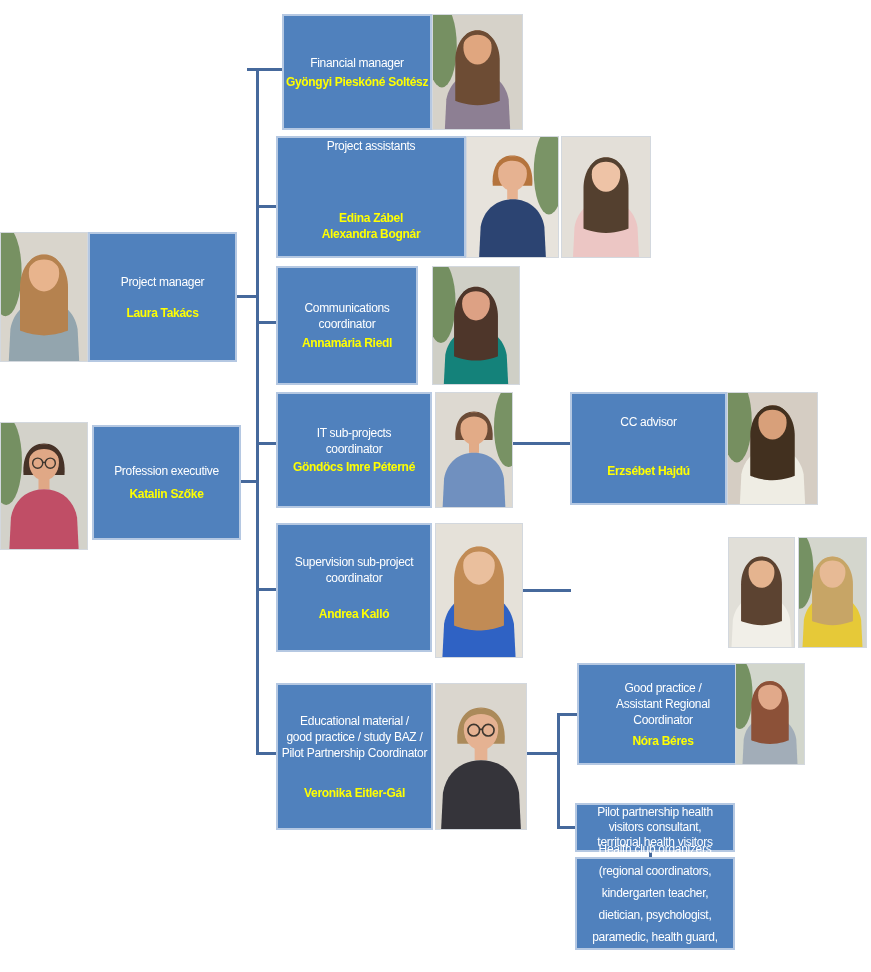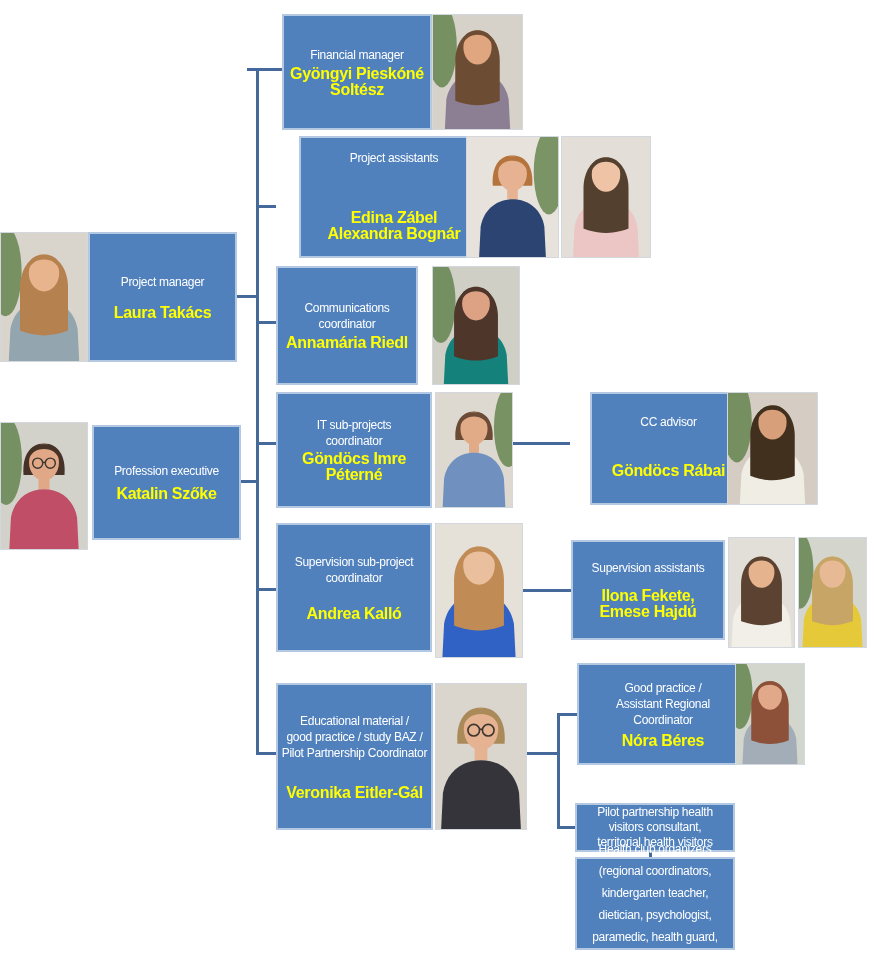--- a/index.html
+++ b/index.html
@@ -12,25 +12,25 @@
     position:absolute;background:var(--box-fill,#5081bd);
     border:2px solid var(--box-border,#b5c8e2);box-sizing:border-box;
     display:flex;flex-direction:column;align-items:center;justify-content:center;
     text-align:center;padding:4px 1px;
   }
   .box-title{
     color:var(--title-color,#ffffff);font-size:12px;line-height:16px;
     letter-spacing:-0.3px;white-space:pre-line;
   }
   .box-name{
-    color:var(--name-color,#ffff00);font-size:16px;line-height:16px;
+    color:var(--name-color,#ffff00);font-size:12px;line-height:16px;
     font-weight:bold;letter-spacing:-0.3px;white-space:pre-line;
   }
-  .box.split{justify-content:space-between;padding:12px 1px 14px;margin-left:23px;}
-  .box.cc{justify-content:space-between;padding:20px 14px 24px;margin-left:20px;}
+  .box.split{justify-content:space-between;padding:0 1px 14px;}
+  .box.cc{justify-content:space-between;padding:20px 14px 24px;}
   .photo{
     position:absolute;box-sizing:border-box;overflow:hidden;
     border:1px solid #d3d8de;background:#ddd;
   }
   .photo svg{display:block;width:100%;height:100%;}
 </style>
 </head>
 <body style="background: rgb(255, 255, 255);">
 
 <div class="stage">
@@ -167,21 +167,21 @@
       <path d="M30 42 C19 42 11 49 9 60 L8 80 L52 80 L51 60 C49 49 41 42 30 42 Z" fill="#7090bf"></path>
       <path d="M30 13 C21 13 16 21 17 33 L43 33 C44 21 39 13 30 13 Z" fill="#6b4b36"></path>
       <ellipse cx="30" cy="25" rx="9.5" ry="11.5" fill="#e2ab87"></ellipse>
       <path d="M30 13.5 C22 13.5 18 20 19 26 C21 19 25 16.5 30 16.5 C35 16.5 39 19 41 26 C42 20 38 13.5 30 13.5 Z" fill="#6b4b36"></path>
 
     </svg>
     </div>
 
   <div class="box cc" style="left:570px;top:392px;width:157px;height:113px">
     <div class="box-title">CC advisor</div>
-    <div class="box-name">Göndöcs Rábai</div>
+    <div class="box-name">Erzsébet Hajdú</div>
   </div>
   <div class="photo" style="left:727px;top:392px;width:91px;height:113px">
       <svg viewBox="0 0 60 80" preserveAspectRatio="xMidYMax slice">
       <rect x="0" y="0" width="60" height="80" fill="#d5cdc3"></rect>
         <ellipse cx="6" cy="24" rx="10" ry="28" fill="#55793f" opacity="0.75"></ellipse>
       <rect x="26.5" y="32" width="7" height="10" fill="#d8a07a"></rect>
       <path d="M30 42 C19 42 11 49 9 60 L8 80 L52 80 L51 60 C49 49 41 42 30 42 Z" fill="#efede4"></path>
       <path d="M30 14 C20 14 15 24 15 34 L15 61 C15 61 22 64 30 64 C38 64 45 61 45 61 L45 34 C45 24 40 14 30 14 Z" fill="#42301f"></path>
       <ellipse cx="30" cy="25" rx="9.5" ry="11.5" fill="#d8a07a"></ellipse>
       <path d="M30 13.5 C22 13.5 18 20 19 26 C21 19 25 16.5 30 16.5 C35 16.5 39 19 41 26 C42 20 38 13.5 30 13.5 Z" fill="#42301f"></path>
@@ -199,25 +199,20 @@
       <rect x="0" y="0" width="60" height="80" fill="#e5e1d9"></rect>
       <rect x="26.5" y="32" width="7" height="10" fill="#eabf9d"></rect>
       <path d="M30 42 C19 42 11 49 9 60 L8 80 L52 80 L51 60 C49 49 41 42 30 42 Z" fill="#2f62c4"></path>
       <path d="M30 14 C20 14 15 24 15 34 L15 61 C15 61 22 64 30 64 C38 64 45 61 45 61 L45 34 C45 24 40 14 30 14 Z" fill="#c18b55"></path>
       <ellipse cx="30" cy="25" rx="9.5" ry="11.5" fill="#eabf9d"></ellipse>
       <path d="M30 13.5 C22 13.5 18 20 19 26 C21 19 25 16.5 30 16.5 C35 16.5 39 19 41 26 C42 20 38 13.5 30 13.5 Z" fill="#c18b55"></path>
 
     </svg>
     </div>
 
-  <div class="box" style="left:571px;top:540px;width:154px;height:100px;gap:12px">
-    <div class="box-title">Supervision assistants</div>
-    <div class="box-name">Ilona Fekete,
-Emese Hajdú</div>
-  </div>
   <div class="photo" style="left:728px;top:537px;width:67px;height:111px">
       <svg viewBox="0 0 60 80" preserveAspectRatio="xMidYMax slice">
       <rect x="0" y="0" width="60" height="80" fill="#e1dfd8"></rect>
       <rect x="26.5" y="32" width="7" height="10" fill="#e5b48f"></rect>
       <path d="M30 42 C19 42 11 49 9 60 L8 80 L52 80 L51 60 C49 49 41 42 30 42 Z" fill="#f1efe8"></path>
       <path d="M30 14 C20 14 15 24 15 34 L15 61 C15 61 22 64 30 64 C38 64 45 61 45 61 L45 34 C45 24 40 14 30 14 Z" fill="#5c4331"></path>
       <ellipse cx="30" cy="25" rx="9.5" ry="11.5" fill="#e5b48f"></ellipse>
       <path d="M30 13.5 C22 13.5 18 20 19 26 C21 19 25 16.5 30 16.5 C35 16.5 39 19 41 26 C42 20 38 13.5 30 13.5 Z" fill="#5c4331"></path>
 
     </svg>

